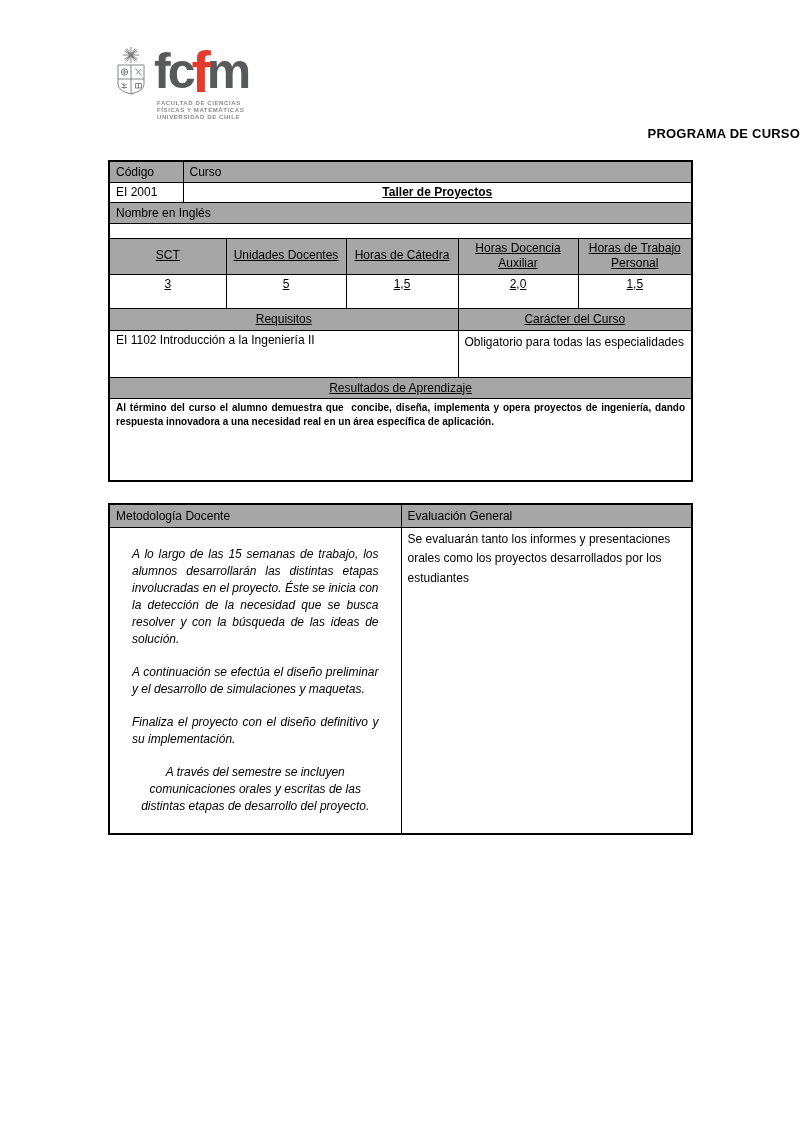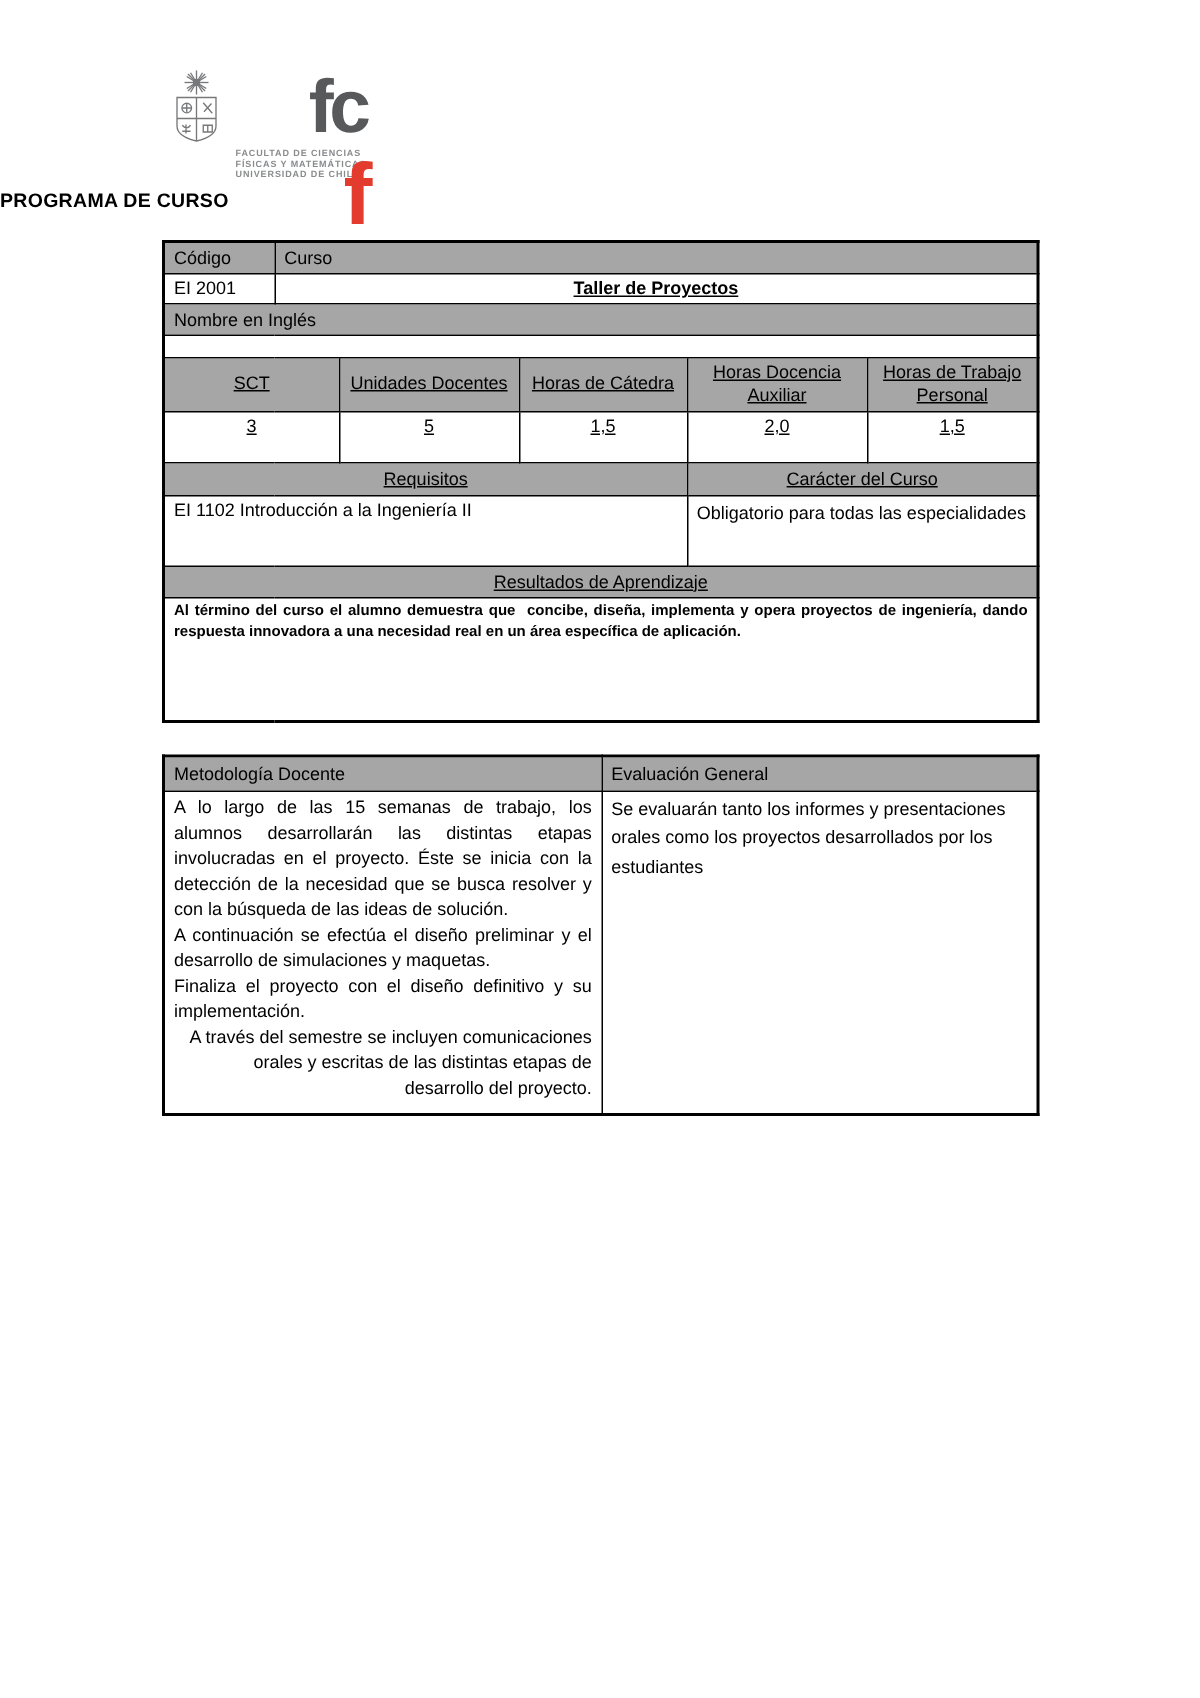--- a/index.html
+++ b/index.html
@@ -11,33 +11,33 @@
     color:#000;
     overflow:hidden;
   }
 
   
   .logo{position:absolute;left:112px;top:46px;display:flex;align-items:flex-start;}
   .crest{display:block;}
   .logo-right{margin-left:4px;}
   .wordmark{
     font-weight:bold;line-height:1;letter-spacing:-3px;
-    font-size:50px;color:#58595b;height:50px;display:flex;align-items:flex-end;flex-direction:column;
+    font-size:50px;color:#58595b;height:50px;display:flex;align-items:flex-end;
   }
   .wm-red{color:#e33b2e;font-size:58px;position:relative;top:5px;margin:0 -1px;}
   .faculty{
     margin-top:4px;margin-left:3px;
     font-size:6px;letter-spacing:0.6px;line-height:1.15;
     color:#8a8b8d;font-weight:bold;
   }
 
   
   .doc-title{
     position:absolute;left:0;top:126px;width:100%;
-    text-align:left;font-weight:bold;font-size:13px;letter-spacing:0.2px;
+    text-align:right;font-weight:bold;font-size:13px;letter-spacing:0.2px;
   }
 
   
   table{border-collapse:collapse;table-layout:fixed;position:absolute;background:#fff;}
   .t1{left:108px;top:160px;width:583px;border:2.5px solid #000;}
   .t2{left:108px;top:503px;width:583px;border:2.5px solid #000;}
   td{
     border:1.5px solid #000;
     padding:2px 6px;
     font-size:12px;
@@ -46,22 +46,22 @@
   }
   .g{background:#a6a6a6;}
   .center{text-align:center;text-decoration:underline;}
   .bold{font-weight:bold;}
   .vtop{vertical-align:top;}
   .hdr2{line-height:1.3;}
   .outcome{
     margin:0;font-weight:bold;text-align:justify;
     line-height:1.45;white-space:pre-wrap;font-size:10px;
   }
-  .meth p{margin:0;line-height:1.42;text-align:justify;}
-  .meth p.last{text-align:right;}
+  .meth p{margin:16px;line-height:1.42;text-align:justify;font-style:italic;}
+  .meth p.last{text-align:center;}
   .evalcell{line-height:1.65;border-radius:21px;}
   .caratcell{line-height:1.55;}
 </style>
 </head>
 <body>
 
 <div class="page">
 
   <div class="logo">
     <svg class="crest" viewBox="0 0 38 52" width="38" height="52" xmlns="http://www.w3.org/2000/svg">

